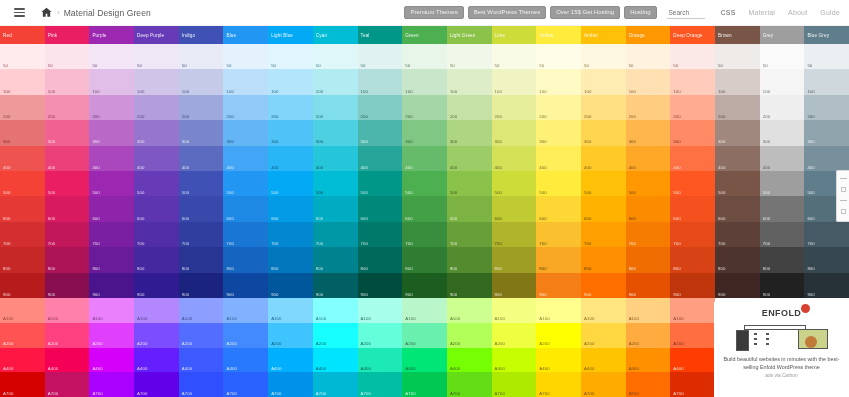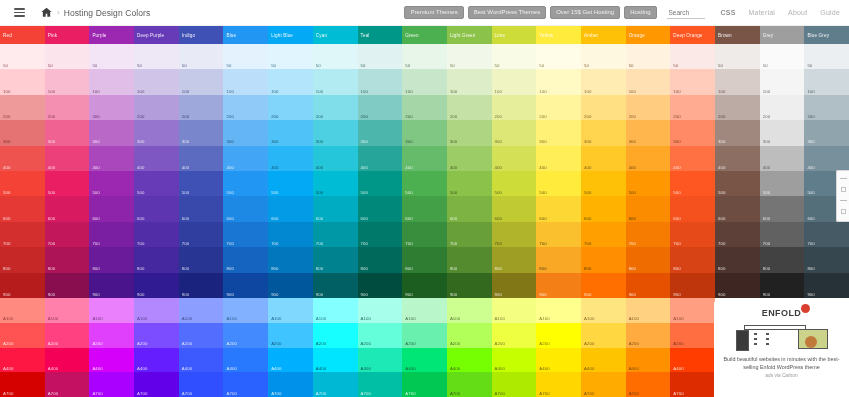--- a/index.html
+++ b/index.html
@@ -170,21 +170,21 @@
       <span></span>
         <span></span>
         <span></span>
     </div>
     <div class="home-icon">
       <svg width="13" height="13" viewBox="0 0 24 24" aria-hidden="true">
         <path fill="#3f3f3f" d="M12 3 2.5 11h2.7v9h5.3v-5.6h3v5.6h5.3v-9h2.7z"></path>
       </svg>
     </div>
     <span class="crumb-sep">›</span>
-    <span class="crumb-text">Hosting Design Colors</span>
+    <span class="crumb-text">Material Design Green</span>
 
     <div class="header-spacer"></div>
 
     <div class="hbtns">
       <span class="hbtn">Premium Themes</span>
       <span class="hbtn">Best WordPress Themes</span>
       <span class="hbtn">Over 15$ Get Hosting</span>
       <span class="hbtn">Hosting</span>
     </div>
 

